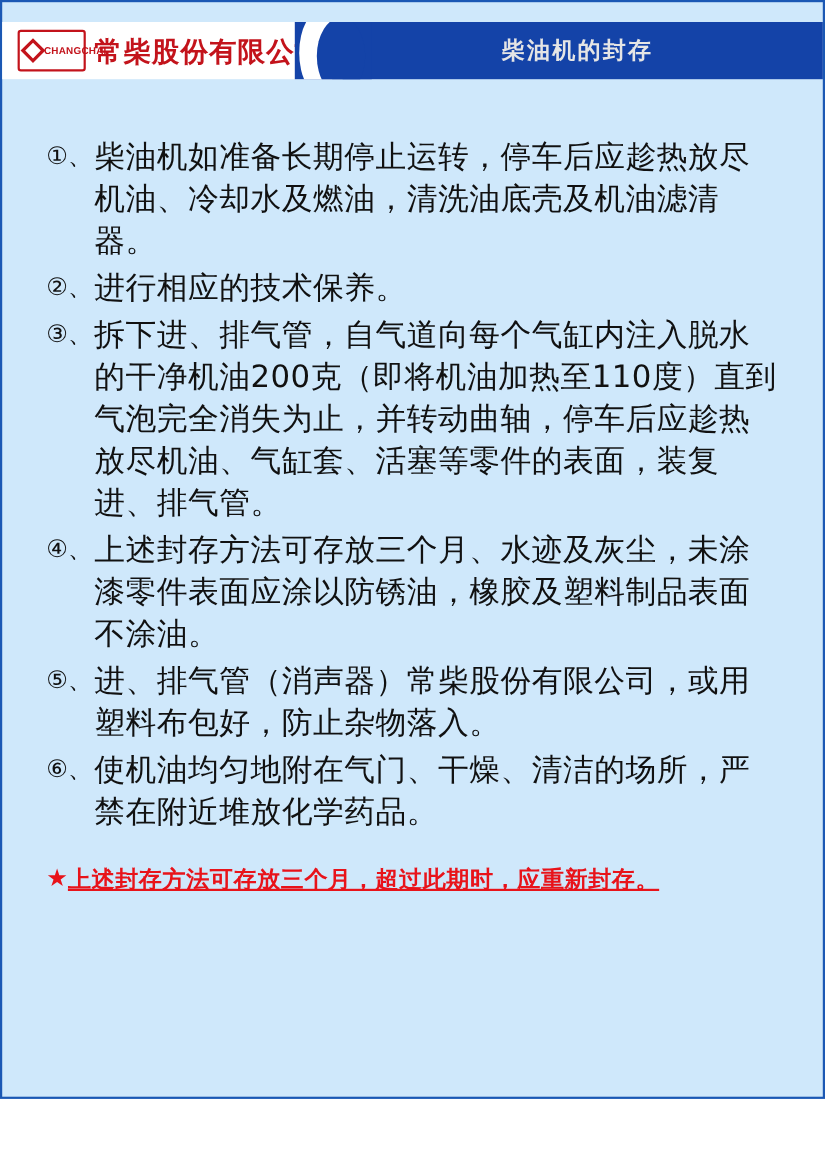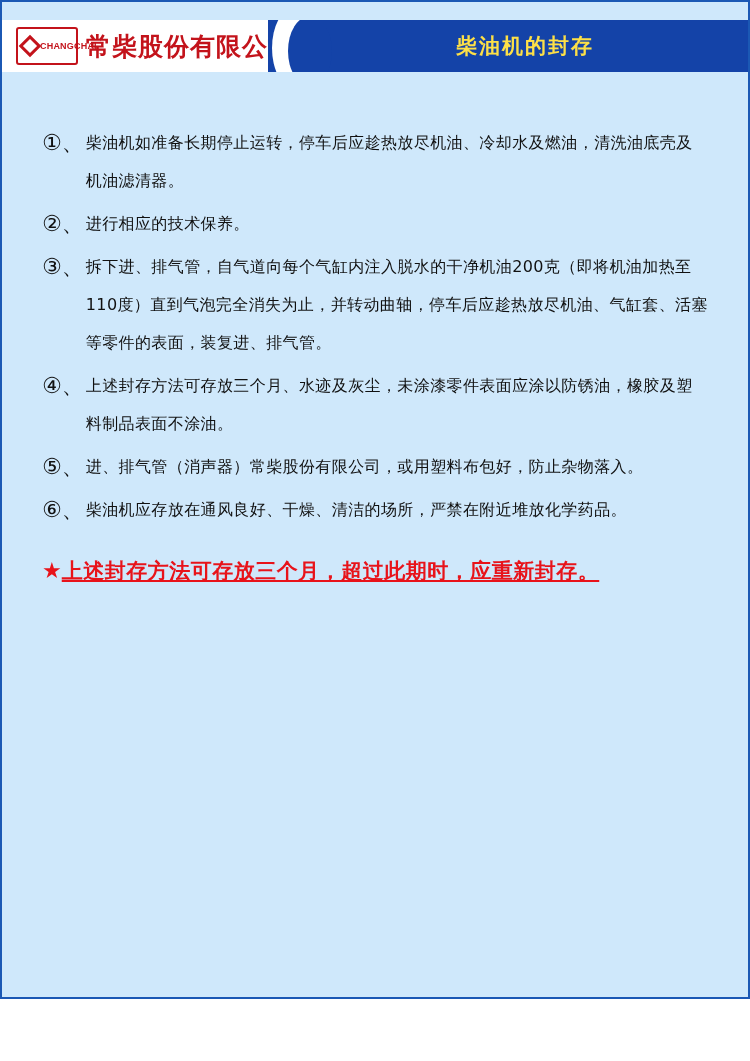--- a/index.html
+++ b/index.html
@@ -108,21 +108,21 @@
     content: "";
     position: absolute;
     left: 20px;
     top: -4px;
     width: 44px;
     height: 70px;
     border-radius: 50%;
     background: #1443a8;
   }
   .title-text {
-    color: #fde047;
+    color: #e5e5e5;
     font-size: 21px;
     font-weight: bold;
     letter-spacing: 2px;
     font-family: "DejaVu Sans", sans-serif;
   }
   
   .content {
     padding: 52px 40px 0 40px;
   }
   .item {
@@ -133,21 +133,21 @@
   .marker {
     flex: 0 0 auto;
     font-size: 22px;
     line-height: 38px;
     color: #111111;
     font-family: "DejaVu Sans", sans-serif;
     white-space: nowrap;
     padding-right: 2px;
   }
   .item-text {
-    font-size: 16px;
+    font-size: 28px;
     line-height: 38px;
     color: #111111;
     font-family: "DejaVu Sans", sans-serif;
     letter-spacing: 0.4px;
   }
   .note {
     margin-top: 24px;
     display: flex;
     align-items: flex-start;
   }
@@ -207,21 +207,21 @@
       <div class="item-text">上述封存方法可存放三个月、水迹及灰尘，未涂漆零件表面应涂以防锈油，橡胶及塑料制品表面不涂油。</div>
     </div>
 
     <div class="item">
       <div class="marker">⑤、</div>
       <div class="item-text">进、排气管（消声器）常柴股份有限公司，或用塑料布包好，防止杂物落入。</div>
     </div>
 
     <div class="item">
       <div class="marker">⑥、</div>
-      <div class="item-text">柴油机应存放在通风良好、干燥、清洁的场所，严禁在附近堆放化学药品。</div>
+      <div class="item-text">使机油均匀地附在气门、干燥、清洁的场所，严禁在附近堆放化学药品。</div>
     </div>
 
     <div class="note">
       <span class="star">★</span>
       <span class="note-text">上述封存方法可存放三个月，超过此期时，应重新封存。</span>
     </div>
 
   </div>
 </div>
 

